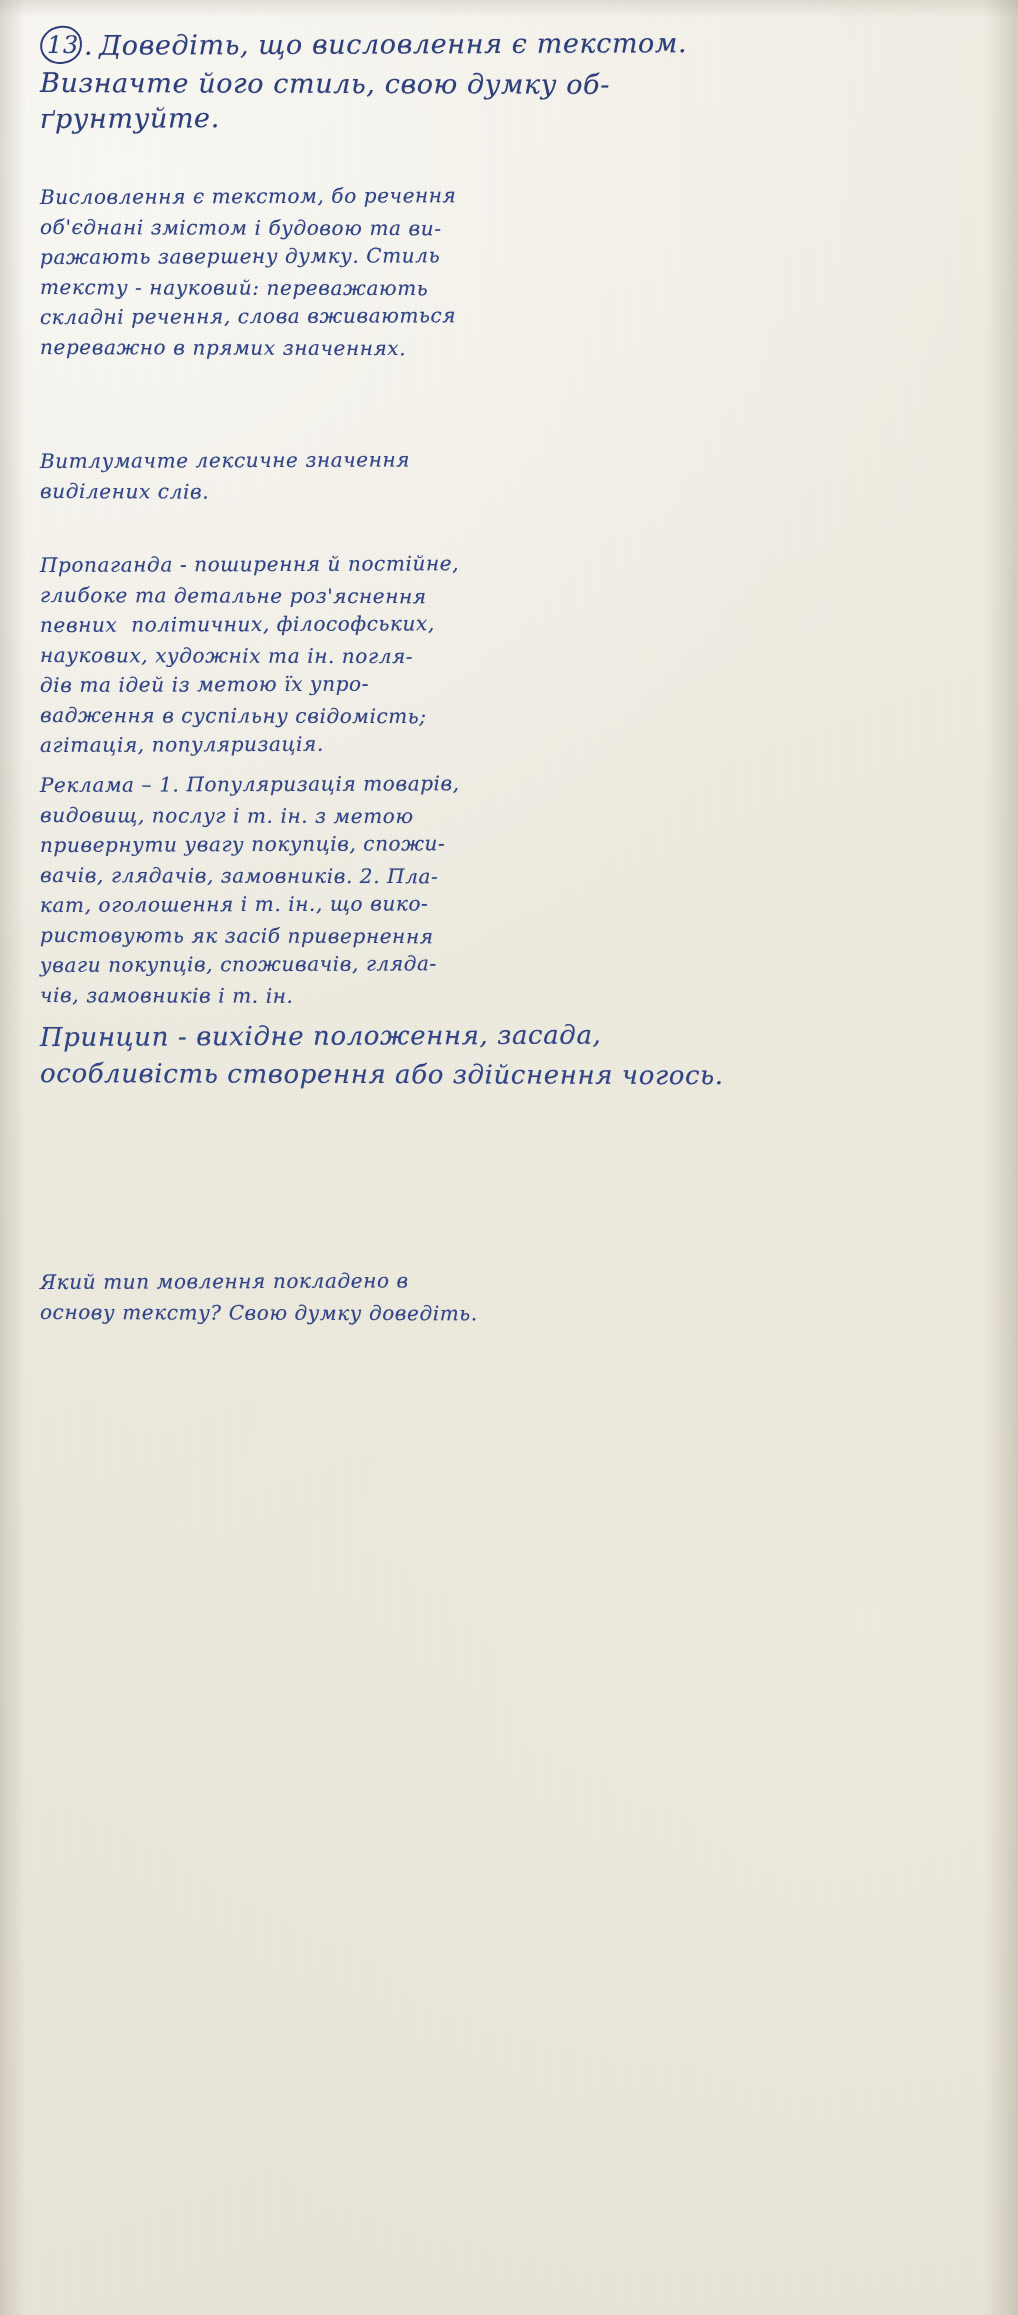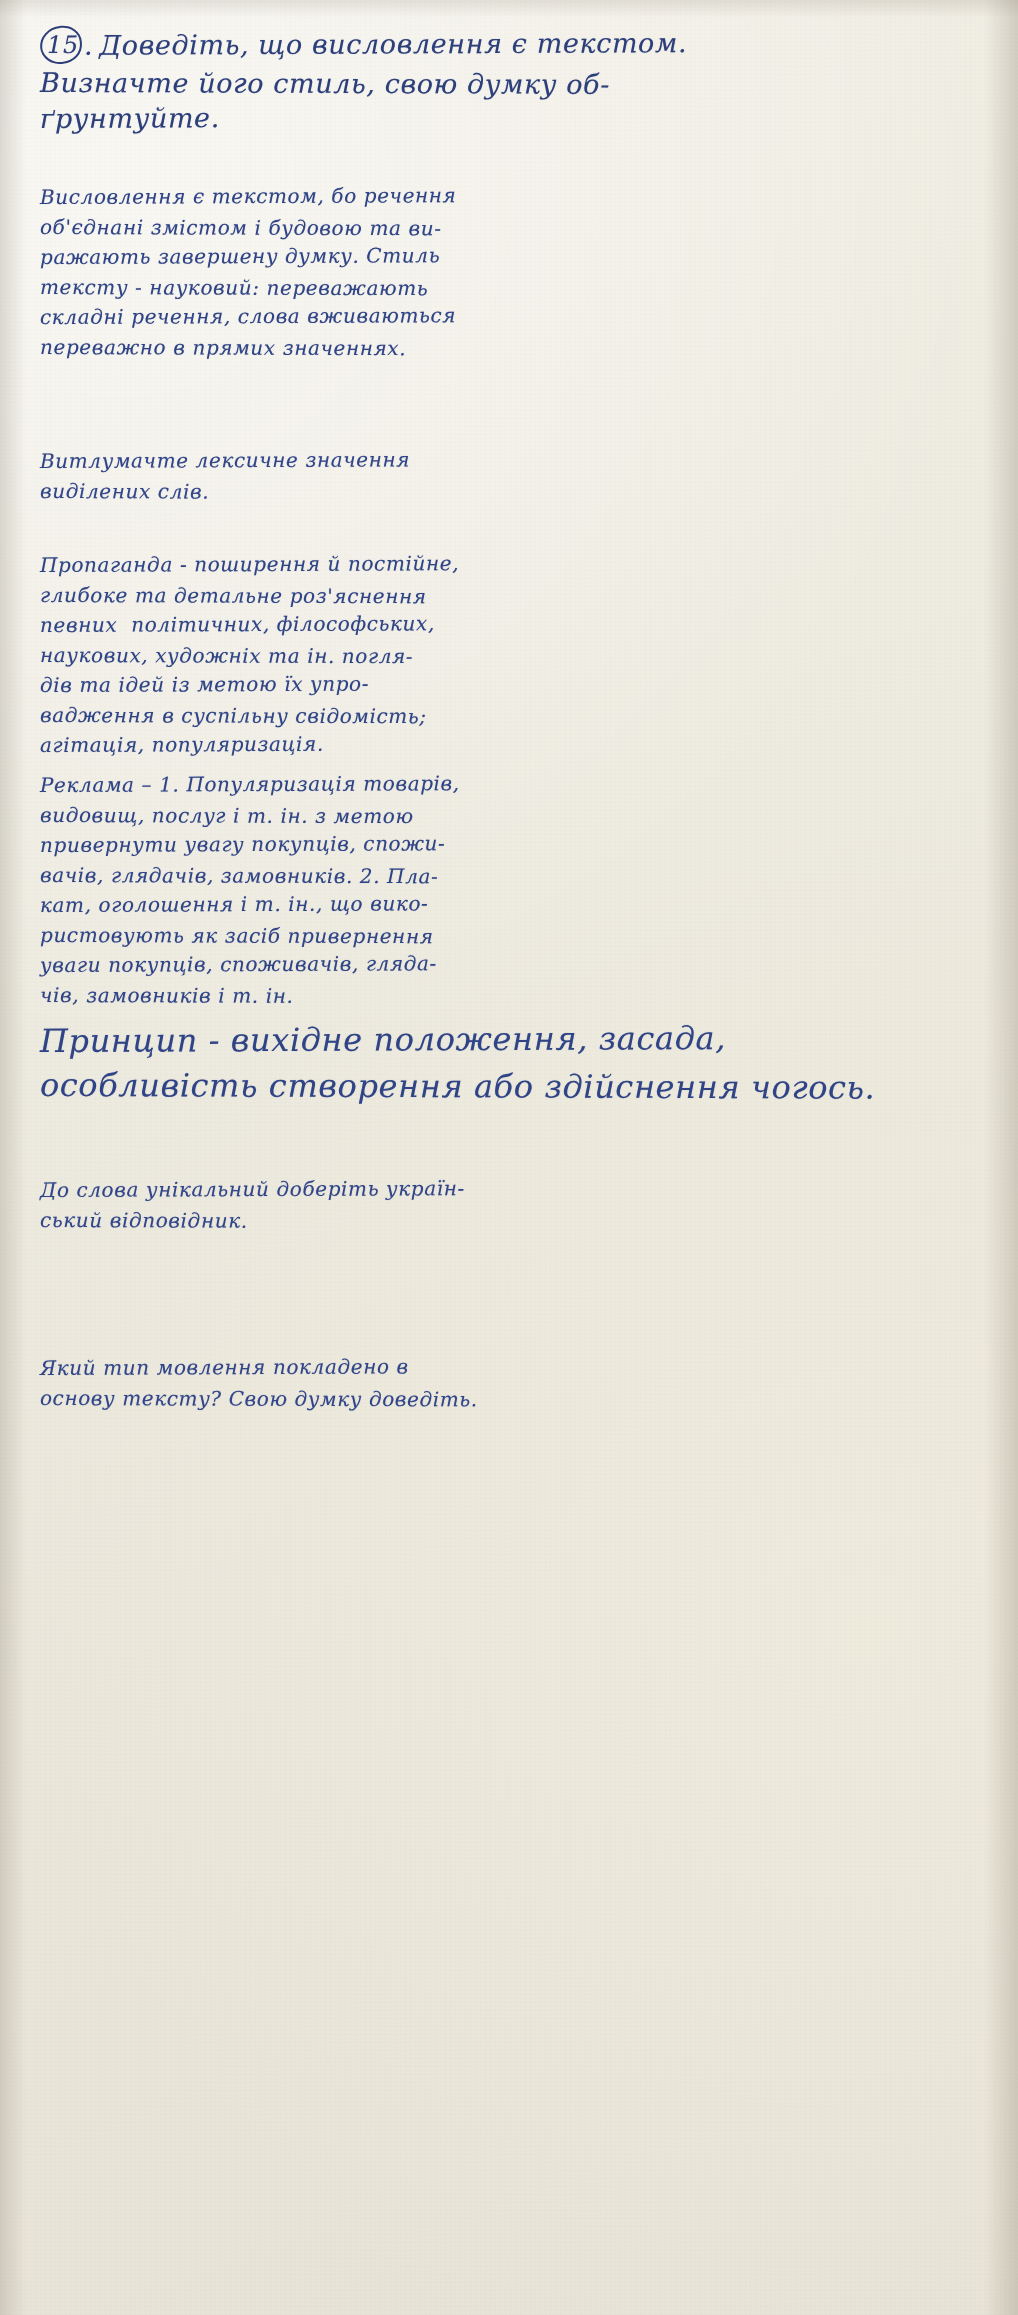--- a/index.html
+++ b/index.html
@@ -65,21 +65,21 @@
   }
   .block {
     margin: 0 0 10px 0;
   }
   .block p {
     margin: 0;
     white-space: pre-wrap;
   }
   .s1 { font-size: 20px; }           
   .s-task { font-size: 27px; }
-  .s-small { font-size: 32px; }
+  .s-small { font-size: 26px; }
   .task-number {
     display: inline-block;
     position: relative;
     width: 42px;
     height: 36px;
     vertical-align: -7px;
     margin-right: 2px;
   }
   .task-number .circle {
     position: absolute;
@@ -125,21 +125,21 @@
 
 <div class="page">
   <div class="paper-grain"></div>
   <div class="edge-shade-left"></div>
   <div class="edge-shade-right"></div>
   <div class="edge-shade-top"></div>
 
   <div class="content">
 
     <div class="block hw s-task tight">
-      <p><span class="task-number"><span class="circle"></span><span class="num">15</span></span><span class="task-dot">.</span><span>Доведіть, що висловлення є текстом.</span></p>
+      <p><span class="task-number"><span class="circle"></span><span class="num">13</span></span><span class="task-dot">.</span><span>Доведіть, що висловлення є текстом.</span></p>
       <p>Визначте його стиль, свою думку об-</p>
       <p>ґрунтуйте.</p>
     </div>
 
     <div class="gap-md"></div>
 
     <div class="block hw s1 answer loose">
       <p>Висловлення є текстом, бо речення</p>
       <p>об'єднані змістом і будовою та ви-</p>
       <p>ражають завершену думку. Стиль</p>
@@ -178,24 +178,20 @@
       <p>чів, замовників і т. ін.</p>
     </div>
 
     <div class="block hw s-small answer tight">
       <p>Принцип - вихідне положення, засада,</p>
       <p>особливість створення або здійснення чогось.</p>
     </div>
 
     <div class="gap-lg"></div>
 
-    <div class="block hw s1 question loose">
-      <p>До слова унікальний доберіть україн-</p>
-      <p>ський відповідник.</p>
-    </div>
 
     <div class="gap-md"></div>
 
 
     <div class="gap-xl"></div>
 
     <div class="block hw s1 question loose">
       <p>Який тип мовлення покладено в</p>
       <p>основу тексту? Свою думку доведіть.</p>
     </div>

